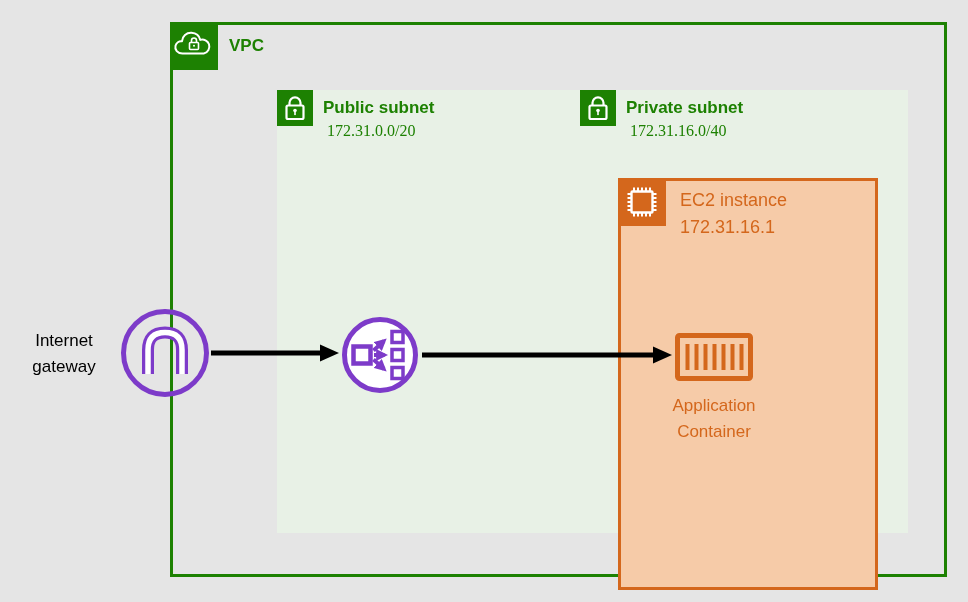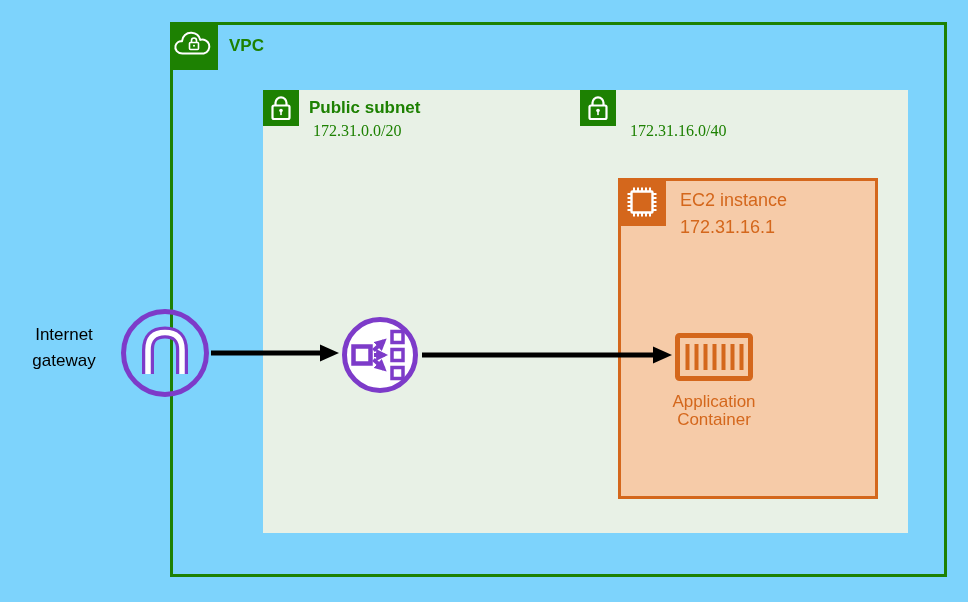--- a/index.html
+++ b/index.html
@@ -1,57 +1,57 @@
 <!DOCTYPE html>
 <html><head>
 <meta charset="utf-8">
 <style>
   html,body { margin:0; padding:0; background:#fff; }
   .stage {
-    position:relative; width:968px; height:602px; background:#7dd3fc;
+    position:relative; width:968px; height:602px; background:#e5e5e5;
     font-family:"Liberation Sans", sans-serif; overflow:hidden;
   }
 
   
   .vpc-box {
     position:absolute; left:170px; top:22px; width:777px; height:555px;
     border:3px solid #1d8102; box-sizing:border-box; background:transparent;
   }
   .vpc-icon { position:absolute; left:-3px; top:-3px; width:48px; height:48px; background:#1d8102; }
   .vpc-label { position:absolute; left:56px; top:11px; color:#1d8102; font-size:17px; font-weight:700; }
 
   
   .subnet { position:absolute; top:90px; height:443px; background:#e8f1e6; }
-  .subnet.public  { left:263px; width:329px; }
+  .subnet.public  { left:277px; width:329px; }
   .subnet.private { left:580px; width:328px; }
   .subnet-icon { position:absolute; left:0; top:0; width:36px; height:36px; background:#1d8102; }
   .subnet-title { position:absolute; left:46px; top:8px;  color:#1d8102; font-size:17px; font-weight:700; }
   .subnet-cidr  { position:absolute; left:50px; top:32px; color:#1d8102; font-size:16px;font-family:Liberation Serif, serif; }
 
   
   .ec2-box {
-    position:absolute; left:618px; top:178px; width:260px; height:321px;
+    position:absolute; left:618px; top:178px; width:260px; height:412px;
     background:#f6cba8; border:3px solid #d4671c; box-sizing:border-box;padding-left:47px;
   }
   .ec2-icon { position:absolute; left:-3px; top:-3px; width:48px; height:48px; background:#d4671c; }
   .ec2-text { position:absolute; left:59px; top:6px; color:#d4671c; font-size:18px; line-height:27px; }
   .container-icon { position:absolute; left:54px; top:152px; width:78px; height:48px; }
   .app-label {
     position:absolute; left:23px; top:212px; width:140px; text-align:center;
-    color:#d4671c; font-size:17px; line-height:18px; white-space:pre-line;
+    color:#d4671c; font-size:17px; line-height:26px; white-space:pre-line;
   }
 
   
   .ig-icon  { position:absolute; left:117px; top:305px; width:96px; height:96px; }
   .nlb-icon { position:absolute; left:338px; top:313px; width:84px; height:84px; }
 
   
   .node-label {
     position:absolute; text-align:center; color:#000000;
-    font-size:17px; line-height:26px; white-space:pre-line;
+    font-size:17px; line-height:26px; white-space:pre-line;margin-top:6px;
   }
   .ig-label  { left:8px;  top:322px; width:112px; }
   .nlb-label { left:308px; top:400px; width:145px; }
 
   .arrows { position:absolute; left:0; top:0; pointer-events:none; }
 </style>
 </head>
 <body>
 
 <div class="stage">
@@ -83,20 +83,21 @@
 
   <div class="subnet private">
     <div class="subnet-icon">
       <svg width="36" height="36" viewBox="0 0 36 36">
         <path d="M12.5,16 v-3.2 a5.5,5.5 0 0 1 11,0 V16" fill="none" stroke="#ffffff" stroke-width="2.2"></path>
         <rect x="9.5" y="15.5" width="17" height="13.5" rx="1.5" fill="none" stroke="#ffffff" stroke-width="2.2"></rect>
         <circle cx="18" cy="20.5" r="1.8" fill="#ffffff"></circle>
         <rect x="17.2" y="21.5" width="1.6" height="3.6" fill="#ffffff"></rect>
       </svg>
     </div>
+    <div class="subnet-title">Private subnet</div>
     <div class="subnet-cidr">172.31.16.0/40</div>
   </div>
 
   <div class="ec2-box">
     <div class="ec2-icon">
       <svg width="48" height="48" viewBox="0 0 48 48">
         <rect x="13.5" y="13.5" width="21" height="21" rx="1" fill="none" stroke="#ffffff" stroke-width="2.4"></rect>
         <path d="M16 9.5V13.5 M20 9.5V13.5 M24 9.5V13.5 M28 9.5V13.5 M32 9.5V13.5
                  M16 34.5V38.5 M20 34.5V38.5 M24 34.5V38.5 M28 34.5V38.5 M32 34.5V38.5
                  M9.5 16H13.5 M9.5 20H13.5 M9.5 24H13.5 M9.5 28H13.5 M9.5 32H13.5

